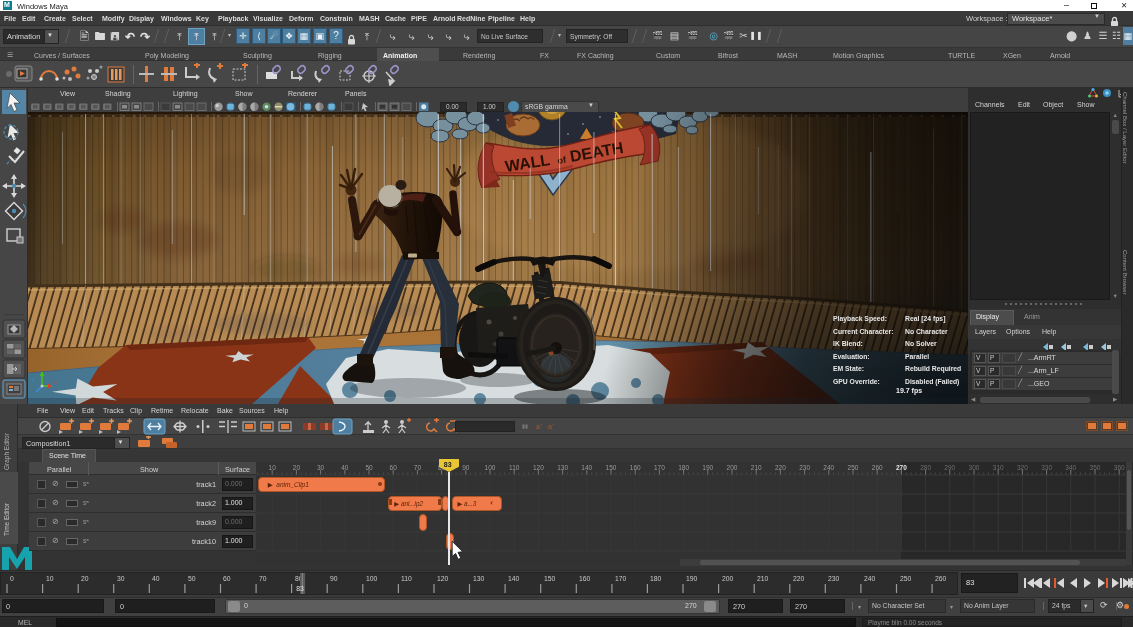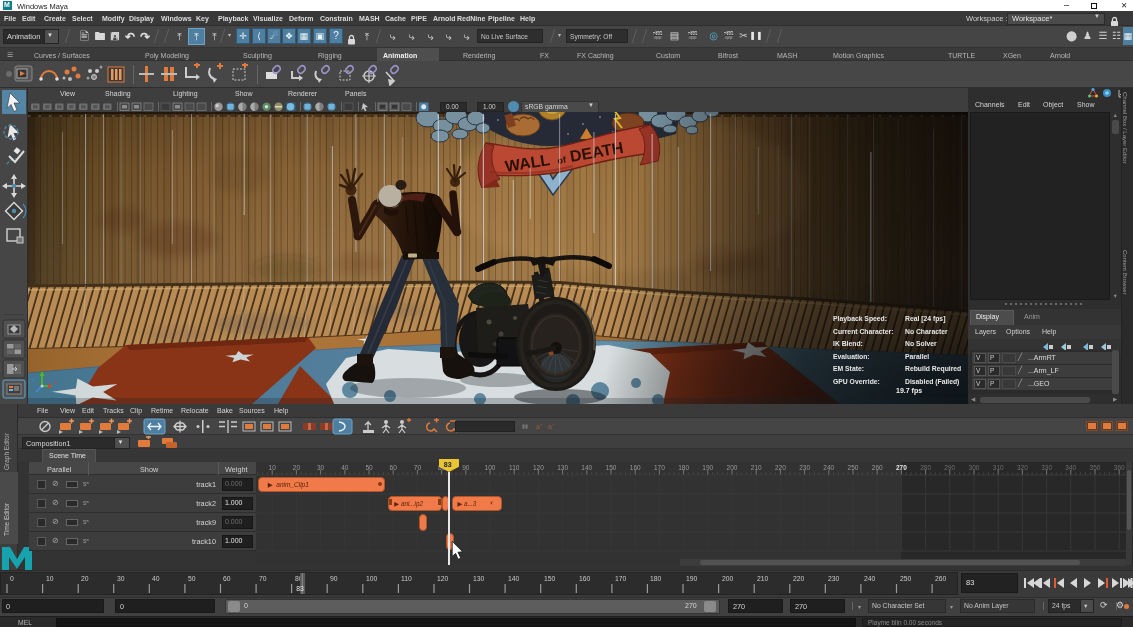--- a/index.html
+++ b/index.html
@@ -849,21 +849,21 @@
       <path d="M10 1 h5 M12.5 -1 v4" stroke="#e8995c" stroke-width="1.5"></path>
       <rect x="26" y="2" width="11" height="6" rx="1" fill="#e07b3c"></rect>
       <rect x="30" y="6" width="11" height="6" rx="1" fill="#c4622c"></rect>
     </svg>
     <div class="a" style="left:18px;top:449px;width:1115px;height:13px;background:#363636"></div>
     <div class="a" style="left:42px;top:449px;width:54px;height:13px;background:#474747;border:1px solid #555;border-bottom:none"></div>
     <div class="a" style="left:49px;top:451.5px;font-size:7px;color:#e0e0e0;font-weight:normal;white-space:nowrap;">Scene Time</div>
 <div class="a" style="left:29px;top:462px;width:227px;height:13px;background:#474747;border-bottom:1px solid #2e2e2e"></div>
     <div class="a" style="left:47px;top:464.5px;font-size:7.3px;color:#d0d0d0;font-weight:normal;white-space:nowrap;">Parallel</div>
     <div class="a" style="left:140px;top:464.5px;font-size:7.3px;color:#d0d0d0;font-weight:normal;white-space:nowrap;">Show</div>
-    <div class="a" style="left:225px;top:464.5px;font-size:7.3px;color:#d0d0d0;font-weight:normal;white-space:nowrap;">Weight</div>
+    <div class="a" style="left:225px;top:464.5px;font-size:7.3px;color:#d0d0d0;font-weight:normal;white-space:nowrap;">Surface</div>
     <div class="a" style="left:88px;top:462px;width:1px;height:13px;background:#5a5a5a"></div>
     <div class="a" style="left:218px;top:462px;width:1px;height:13px;background:#5a5a5a"></div>
     <div class="a" style="left:256px;top:462px;width:877px;height:103px;background:#323232"></div>
     <div class="a" style="left:901px;top:462px;width:232px;height:103px;background:#282828"></div>
     <svg class="a" style="left:256px;top:462px" width="877" height="103" viewBox="0 0 877 103">
       <line x1="1.7" y1="10.5" x2="1.7" y2="13" stroke="#555" stroke-width="0.7"></line>
       <line x1="6.5" y1="10.5" x2="6.5" y2="13" stroke="#555" stroke-width="0.7"></line>
       <line x1="11.4" y1="10.5" x2="11.4" y2="13" stroke="#555" stroke-width="0.7"></line>
       <line x1="16.2" y1="8" x2="16.2" y2="13" stroke="#777" stroke-width="1"></line>
       <line x1="16.2" y1="13" x2="16.2" y2="89" stroke="#373737" stroke-width="1"></line>

